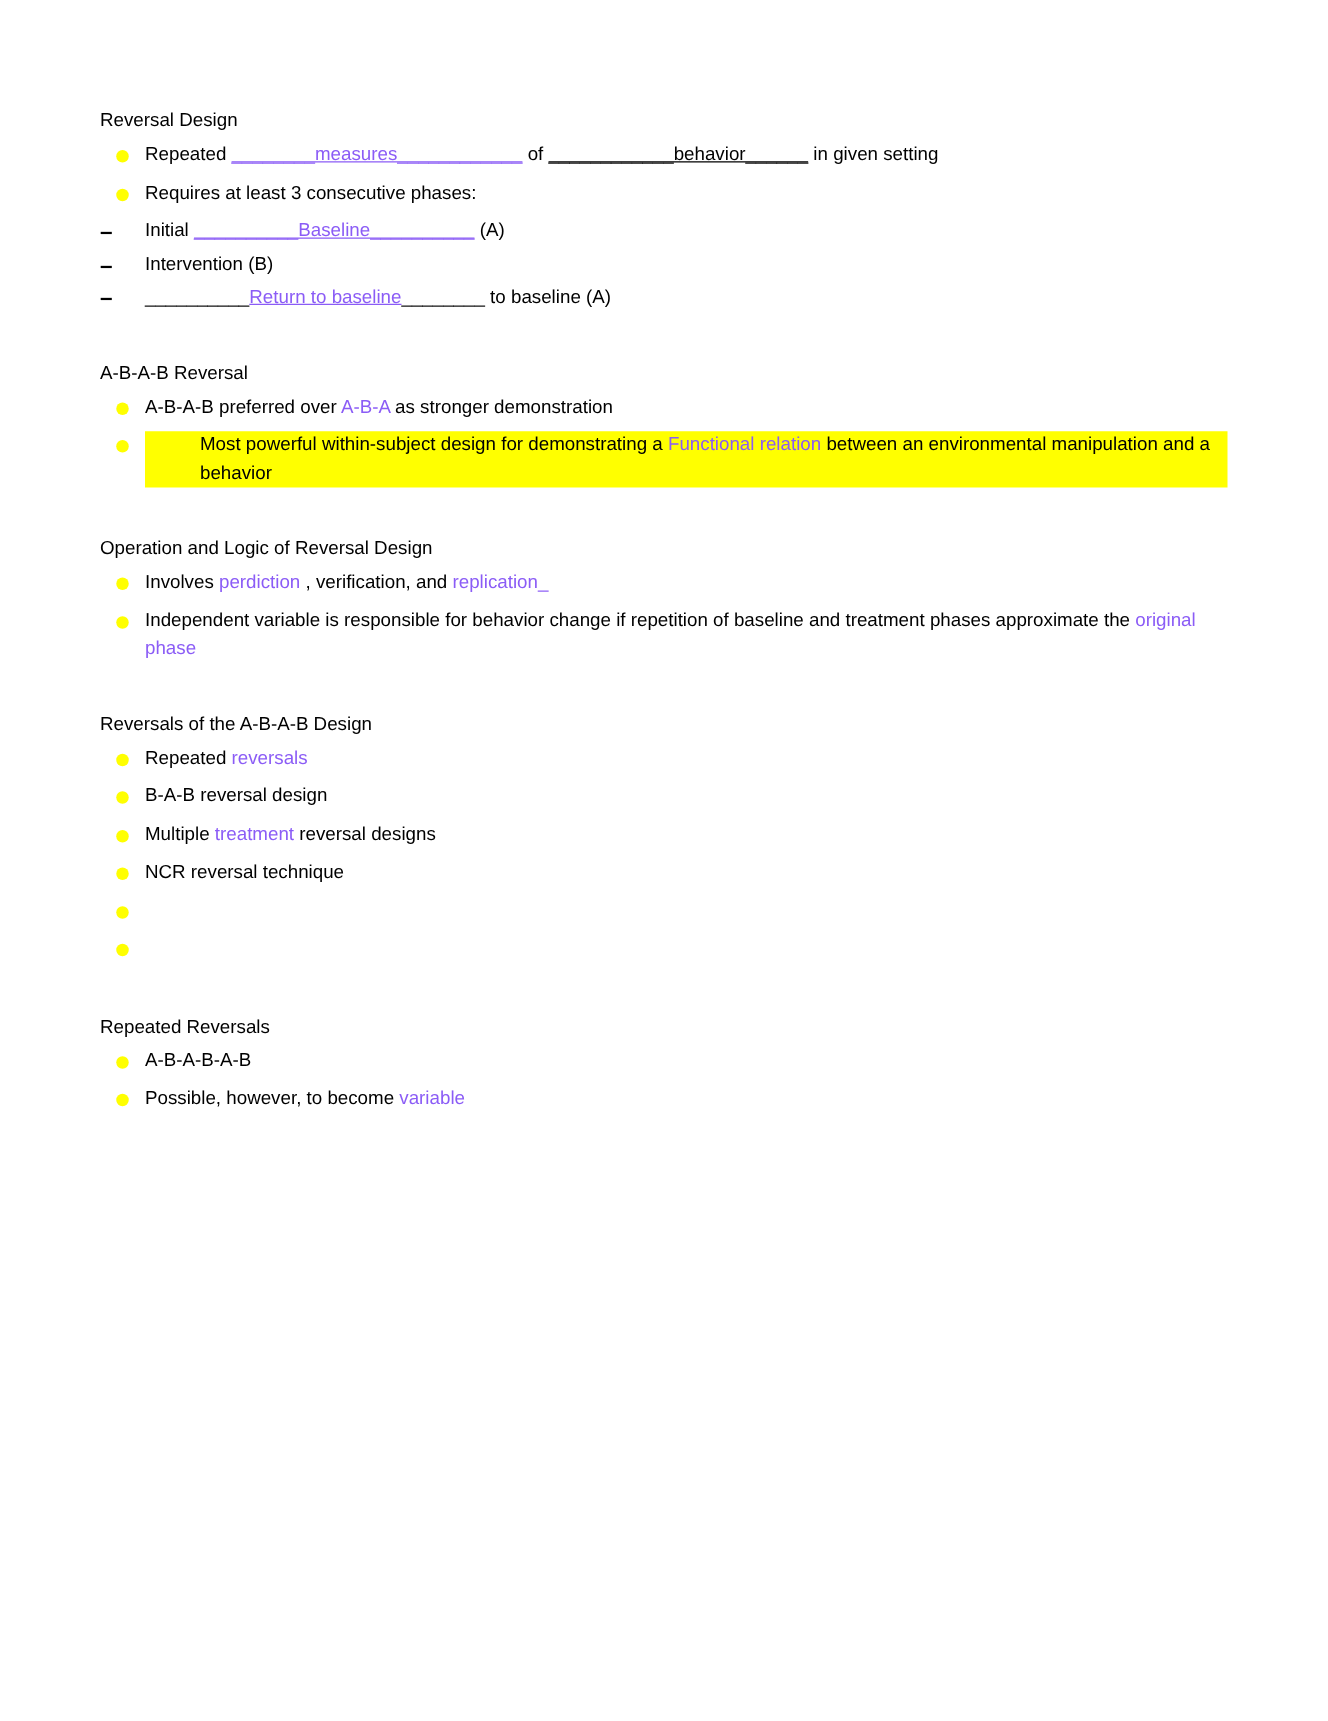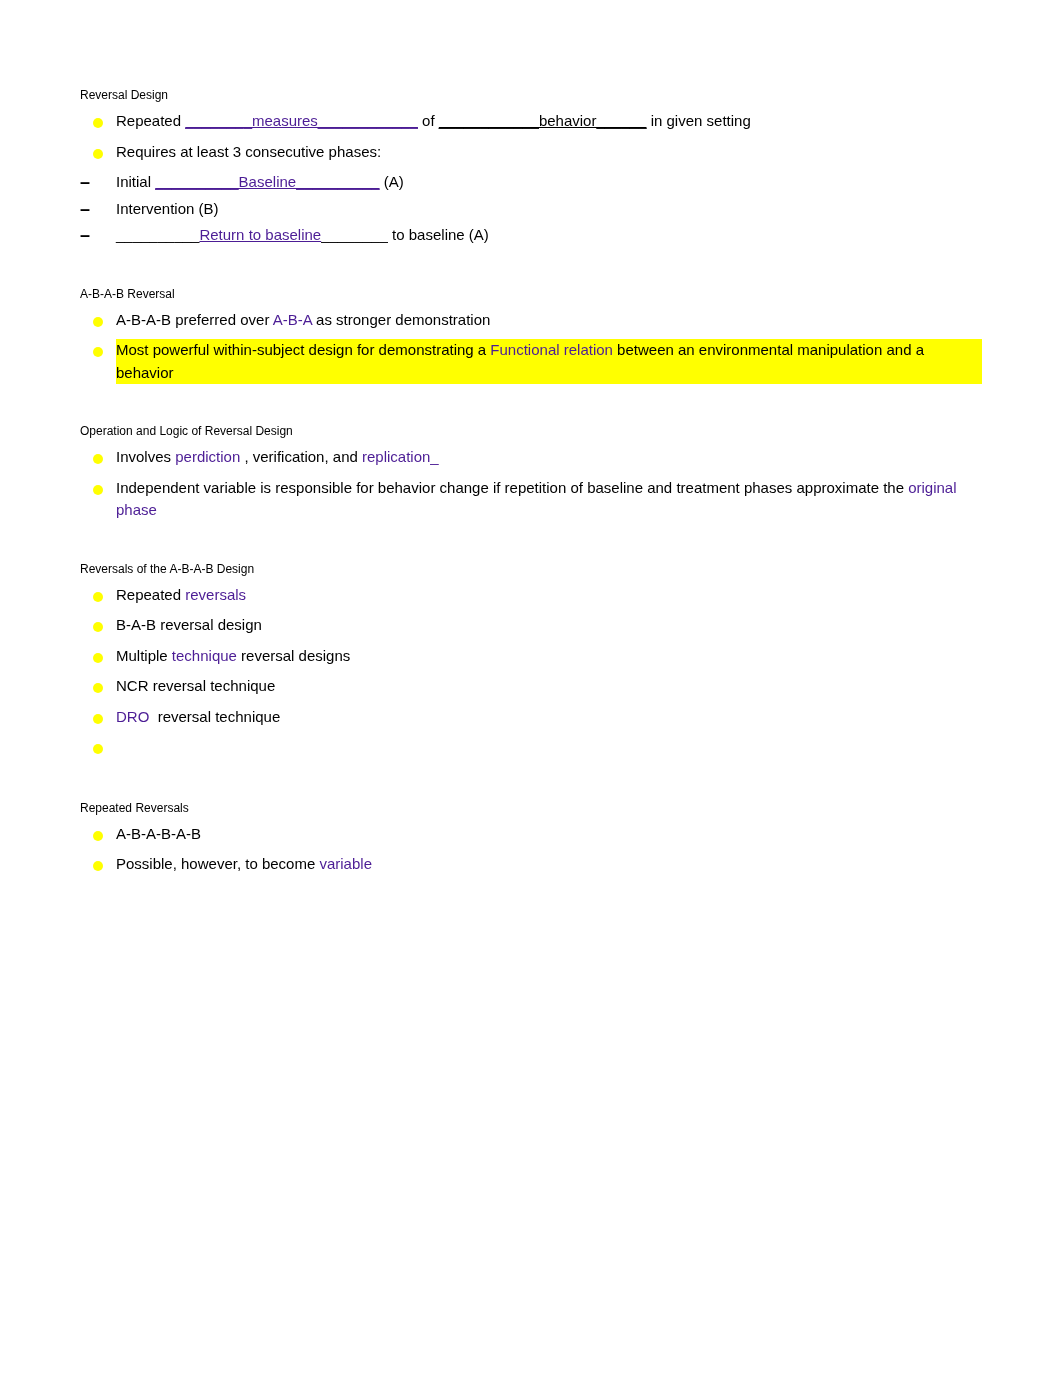--- a/index.html
+++ b/index.html
@@ -15,21 +15,21 @@
     .chapter-title {
       text-align: center;
       font-weight: bold;
       font-size: 16px;
       margin-bottom: 28px;
     }
     .section {
       margin-bottom: 40px;
     }
     .section-title {
-      font-size: 12px;
+      font-size: 15px;
       margin-bottom: 8px;
     }
     .bullet-list {
       list-style: none;
       padding: 0;
       margin: 0;
     }
     .bullet-list li {
       display: flex;
       align-items: flex-start;
@@ -58,23 +58,24 @@
       display: inline-block;
       width: 36px;
       min-width: 36px;
       font-weight: bold;
       font-size: 18px;
       line-height: 1;
       margin-top: 2px;
     }
     .highlight-yellow {
       background-color: #ffff00;
+      padding-left: 44px;
     }
     .highlight-red {
-      color: #4c1d95;
+      color: #8b5cf6;
     }
     .underline {
       text-decoration: underline;
     }
     .line-content {
       flex: 1;
       line-height: 1.5;
     }
     .sub-list {
       list-style: none;
@@ -203,38 +204,35 @@
         </span>
         <span class="line-content">
           B-A-B reversal design
         </span>
       </li>
       <li>
         <span class="bullet-dot">
           <span class="bullet-dot-circle bullet-dot-yellow"></span>
         </span>
         <span class="line-content">
-          Multiple <span class="highlight-red">technique</span> reversal designs
+          Multiple <span class="highlight-red">treatment</span> reversal designs
         </span>
       </li>
       <li>
         <span class="bullet-dot">
           <span class="bullet-dot-circle bullet-dot-yellow"></span>
         </span>
         <span class="line-content">
           NCR reversal technique
         </span>
       </li>
       <li>
         <span class="bullet-dot">
           <span class="bullet-dot-circle bullet-dot-yellow"></span>
         </span>
-        <span class="line-content">
-          <span class="highlight-red">DRO</span>&nbsp; reversal technique
-        </span>
       </li>
       <li>
         <span class="bullet-dot">
           <span class="bullet-dot-circle bullet-dot-yellow"></span>
         </span>
       </li>
     </ul>
   </div>
 
   <div class="section">

